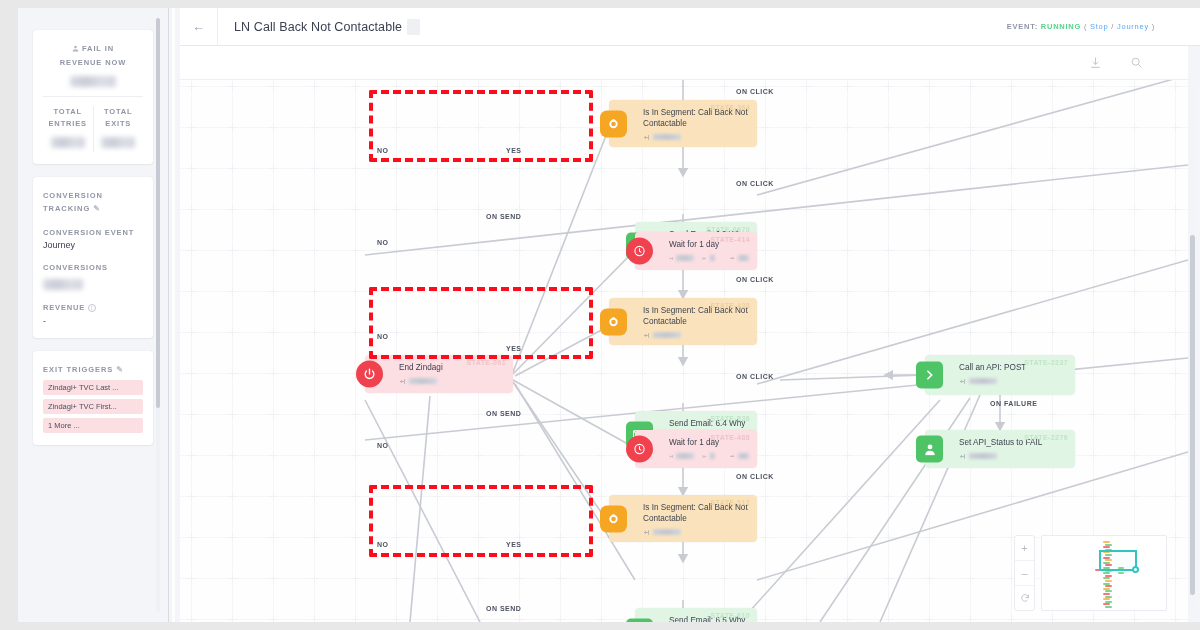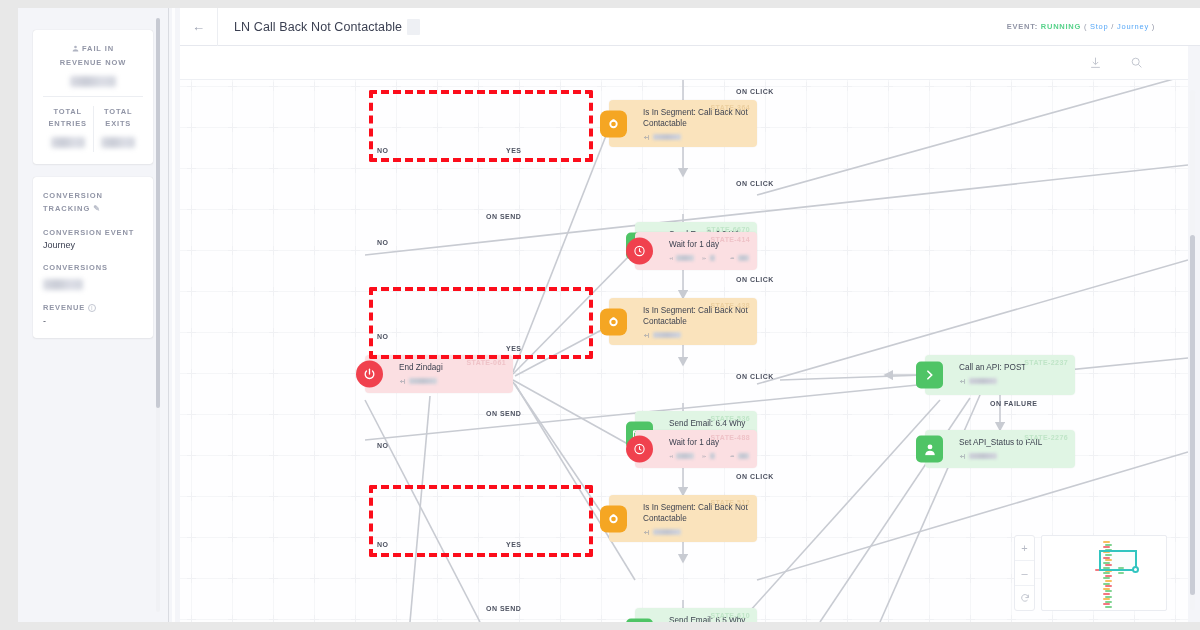--- a/index.html
+++ b/index.html
@@ -332,20 +332,28 @@
       <div class="sec-label">CONVERSION EVENT</div>
       <div class="sec-value">Journey</div>
       <div class="sec-label">CONVERSIONS</div>
       <span class="blurvalue w-md" style="margin-left:0">3,209</span>
       <div class="sec-label">
         <span>REVENUE</span><span class="info-ico">i</span>
       </div>
       <span class="dash">-</span>
     </section>
 
+    <section class="side-card">
+      <div class="sec-title">
+        <span>EXIT TRIGGERS</span><span class="pencil">✎</span>
+      </div>
+      <div class="trigger-pill">Zindagi+ TVC Last ...</div>
+      <div class="trigger-pill">Zindagi+ TVC First...</div>
+      <div class="trigger-pill">1 More ...</div>
+    </section>
 
 
     <div class="side-scroll">
       <div class="side-scroll-thumb"></div>
     </div>
   </aside>
 
   <div class="v-divider"></div>
   <div class="v-divider2"></div>
 

